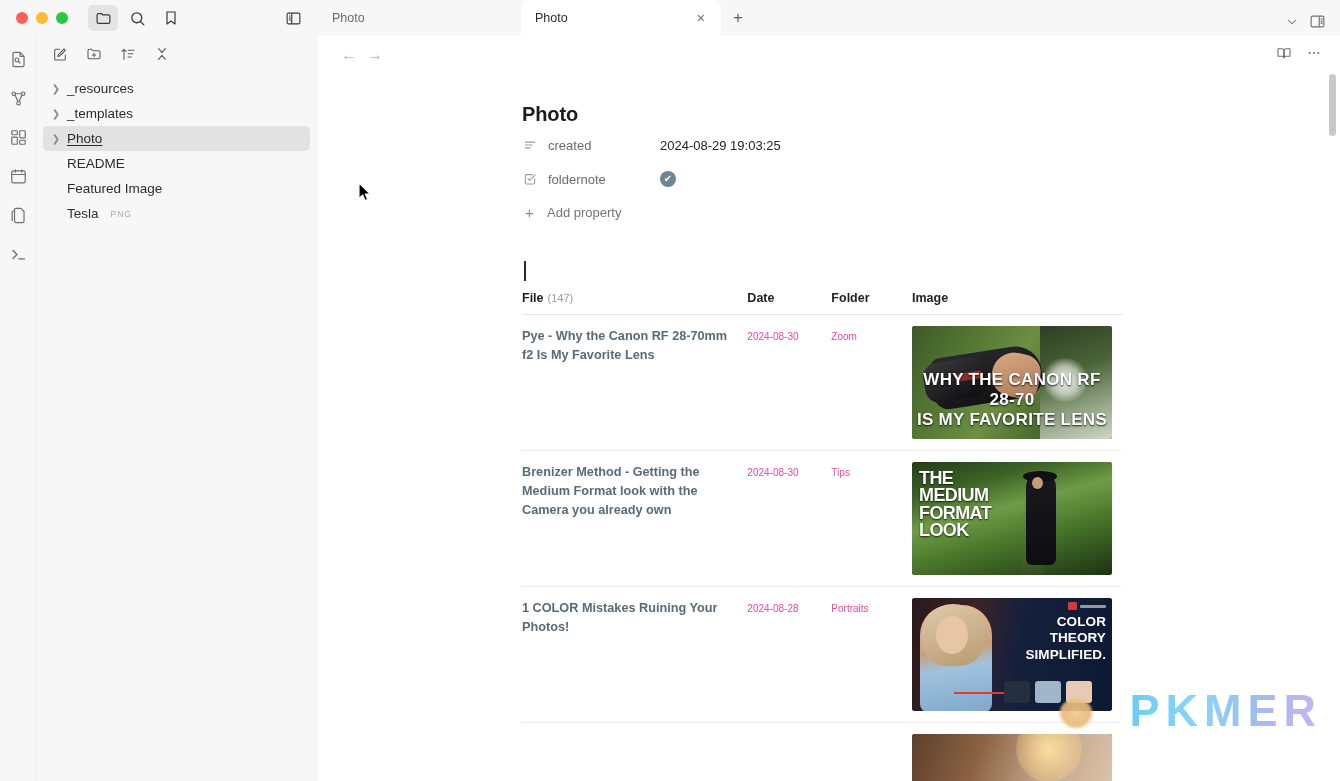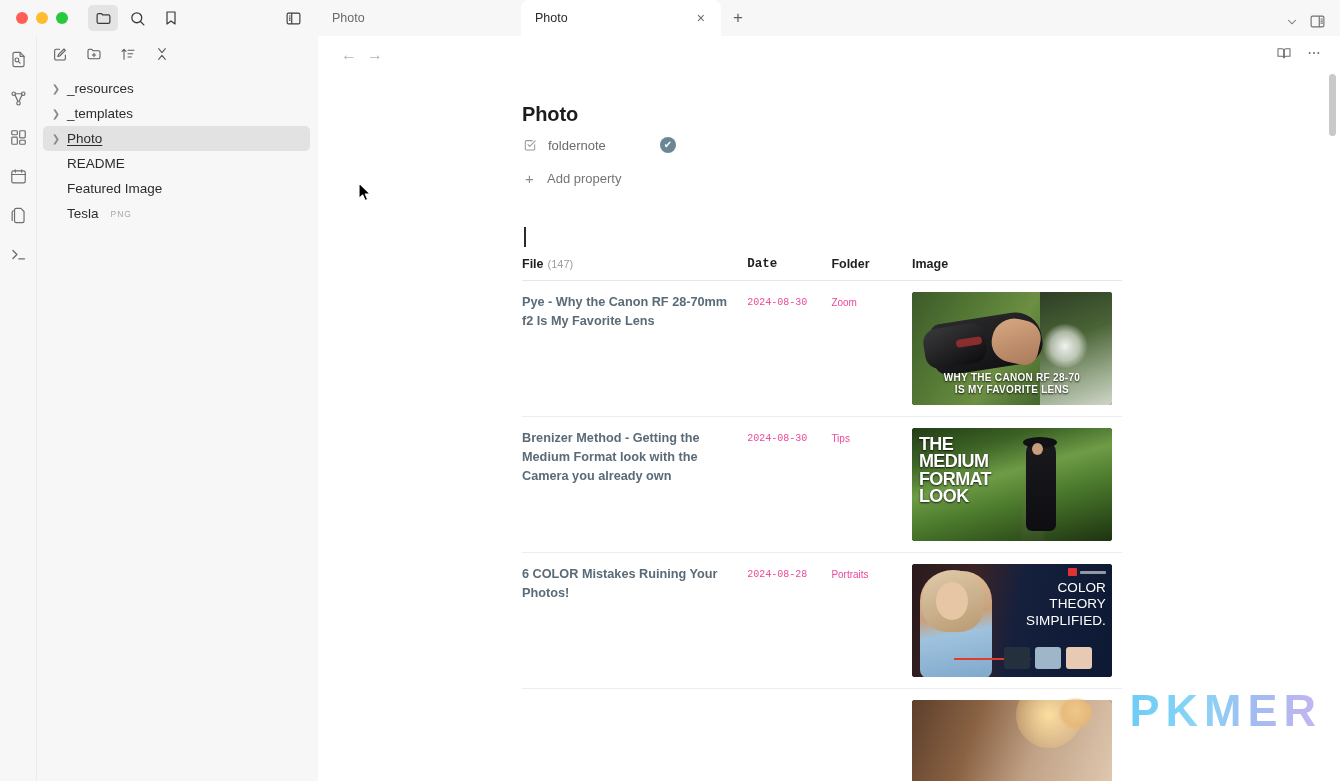--- a/index.html
+++ b/index.html
@@ -121,21 +121,21 @@
 
   
   .dv-table { width: 600px; margin-top: 8px; border-collapse: collapse; }
   .dv-table th {
     text-align: left; font-size: 12.5px; font-weight: bold; color: #1f1f1f;
     padding: 0 0 9px 0; border-bottom: 1px solid #e6e6e6; vertical-align: bottom;
   }
   .dv-table th .cnt { font-weight: normal; color: #9c9c9c; font-size: 11px; margin-left: 4px; }
   .dv-table td { padding: 11px 10px 11px 0; vertical-align: top; border-bottom: 1px solid #ededed; }
   .col-file { width: 232px; font-weight: bold; }
-  .col-date { width: 86px; font-family: Liberation Mono, monospace; }
+  .col-date { width: 86px; }
   .col-folder { width: 82px; }
   .col-image { width: 200px; margin-left: 9px; }
   .file-link { font-size: 12.7px; color: #5a6b78; line-height: 1.33; }
   .cell-date, .cell-folder { font-size: 10px; color: #ec4899; line-height: 1.33; }
 
   .thumb {
     width: 200px; height: 113px; border-radius: 3px;
     overflow: hidden; position: relative; background: #111;
   }
 
@@ -147,21 +147,21 @@
   .t1-smoke { position: absolute; right: 12%; top: 28%; width: 46px; height: 44px; border-radius: 50%;
       background: radial-gradient(circle, rgba(255,255,255,0.92) 0%, rgba(255,255,255,0.55) 45%, rgba(255,255,255,0) 72%); }
   .t1-cam { position: absolute; left: 10%; top: 22%; width: 110px; height: 52px;
       background: linear-gradient(170deg,#2a2a2c,#101012); border-radius: 10px 26px 20px 14px; transform: rotate(-9deg); }
   .t1-lens { position: absolute; left: 6%; top: 30%; width: 62px; height: 40px;
       background: linear-gradient(160deg,#3a3a3d,#0c0c0e); border-radius: 14px; transform: rotate(-9deg); }
   .t1-ring { position: absolute; left: 22%; top: 41%; width: 26px; height: 8px; background: #8c2d2d; border-radius: 4px; transform: rotate(-9deg); }
   .t1-hand { position: absolute; left: 40%; top: 24%; width: 48px; height: 44px;
       background: linear-gradient(150deg,#d9ab83,#a9785a); border-radius: 22px 18px 14px 20px; transform: rotate(12deg); }
   .t1-txt { position: absolute; left: 0; right: 0; bottom: 9px; text-align: center; color: #fff;
-      font-size: 10px; font-weight: bold; letter-spacing: 0.3px; line-height: 1.18;
+      font-size: 17px; font-weight: bold; letter-spacing: 0.3px; line-height: 1.18;
       text-shadow: 0 1px 2px rgba(0,0,0,.85); font-family: "Liberation Sans", sans-serif; }
 
   
   .t2-bg { position: absolute; inset: 0; background:
       linear-gradient(165deg,#233d17 0%,#3d6326 22%,#6e9c46 42%,#4b7a2c 62%,#1d3311 100%); }
   .t2-path { position: absolute; left: 56%; top: 10%; width: 22px; height: 90%;
       background: linear-gradient(180deg, rgba(120,130,90,.55), rgba(80,90,55,.25)); transform: rotate(3deg); filter: blur(1px); }
   .t2-person { position: absolute; left: 57%; top: 10%; width: 30px; height: 92px;
       background: linear-gradient(180deg,#1a1a1e 0%,#0e0e12 100%); border-radius: 14px 14px 6px 6px; }
   .t2-hat { position: absolute; left: 55.5%; top: 8%; width: 34px; height: 11px;
@@ -172,21 +172,21 @@
       text-shadow: 0 1px 2px rgba(0,0,0,.8); }
 
   
   .t3-bg { position: absolute; inset: 0; background: linear-gradient(100deg,#2a1a1c 0%,#3a2327 30%,#15203d 52%,#0d1833 100%); }
   .t3-person { position: absolute; left: 4%; top: 6%; width: 72px; height: 107px;
       background: linear-gradient(170deg,#e3c49e 0%,#c9a07c 42%,#9fc2dd 58%,#7fa8cc 100%); border-radius: 30px 30px 8px 8px; }
   .t3-hair { position: absolute; left: 5%; top: 5%; width: 62px; height: 62px;
       background: linear-gradient(160deg,#e0cbab,#b89a72); border-radius: 50% 50% 40% 40%; }
   .t3-face { position: absolute; left: 12%; top: 16%; width: 32px; height: 38px; background: #e7c6a6; border-radius: 50%; }
   .t3-txt { position: absolute; right: 6px; top: 16px; text-align: right; color: #fff;
-      font-weight: normal; font-size: 13.5px; line-height: 1.22; letter-spacing: 0.1px; }
+      font-weight: bold; font-size: 13.5px; line-height: 1.22; letter-spacing: 0.1px; }
   .t3-logo { position: absolute; right: 6px; top: 4px; display: flex; align-items: center; gap: 3px; }
   .t3-logo .sq { width: 9px; height: 8px; background: #d33; border-radius: 1px; }
   .t3-logo .ln { width: 26px; height: 3px; background: rgba(255,255,255,.55); border-radius: 1px; }
   .t3-swatches { position: absolute; left: 46%; bottom: 8px; display: flex; gap: 5px; }
   .t3-swatches span { width: 26px; height: 22px; border-radius: 3px; }
   .t3-arrow { position: absolute; left: 21%; bottom: 17px; width: 72px; height: 2px; background: #e5392a; }
   .t3-arrow::after { content: ""; position: absolute; right: -5px; top: -3px; border-left: 7px solid #e5392a;
       border-top: 4px solid transparent; border-bottom: 4px solid transparent; }
 
   
@@ -401,20 +401,31 @@
               <circle cx="18.5" cy="12" r="1.5"></circle>
             </svg>
         </span>
       </div>
     </div>
 
     <div class="editor">
       <div class="doc">
         <div class="note-title">Photo</div>
 
+        <div class="prop-row">
+          <div class="prop-key">
+            <span class="prop-icon">
+              <svg width="14" height="14" viewBox="0 0 24 24" fill="none" stroke="currentColor" stroke-width="2" stroke-linecap="round">
+                  <path d="M4 7h16M4 12h12M4 17h8"></path>
+                </svg>
+            </span>
+            <span class="prop-name">created</span>
+          </div>
+          <span class="prop-val">2024-08-29 19:03:25</span>
+        </div>
 
         <div class="prop-row">
           <div class="prop-key">
             <span class="prop-icon">
               <svg width="14" height="14" viewBox="0 0 24 24" fill="none" stroke="currentColor" stroke-width="1.8" stroke-linecap="round" stroke-linejoin="round">
                   <path d="M20 11.5V19a1.5 1.5 0 0 1-1.5 1.5h-13A1.5 1.5 0 0 1 4 19V6a1.5 1.5 0 0 1 1.5-1.5H16"></path>
                   <path d="M8.5 11.5l3 3L21 5"></path>
                 </svg>
             </span>
             <span class="prop-name">foldernote</span>
@@ -475,21 +486,21 @@
                   <div class="t2-hat"></div>
                   <div class="t2-face"></div>
                   <div class="t2-txt" style="white-space:pre-line">THE
 MEDIUM
 FORMAT
 LOOK</div>
                 </div>
               </td>
             </tr>
             <tr>
-              <td class="col-file"><span class="file-link">6 COLOR Mistakes Ruining Your Photos!</span></td>
+              <td class="col-file"><span class="file-link">1 COLOR Mistakes Ruining Your Photos!</span></td>
               <td class="col-date"><span class="cell-date">2024-08-28</span></td>
               <td class="col-folder"><span class="cell-folder">Portraits</span></td>
               <td class="col-image">
                 <div class="thumb">
                   <div class="t3-bg"></div>
                   <div class="t3-person"></div>
                   <div class="t3-hair"></div>
                   <div class="t3-face"></div>
                   <div class="t3-logo">
                       <span class="sq"></span>

